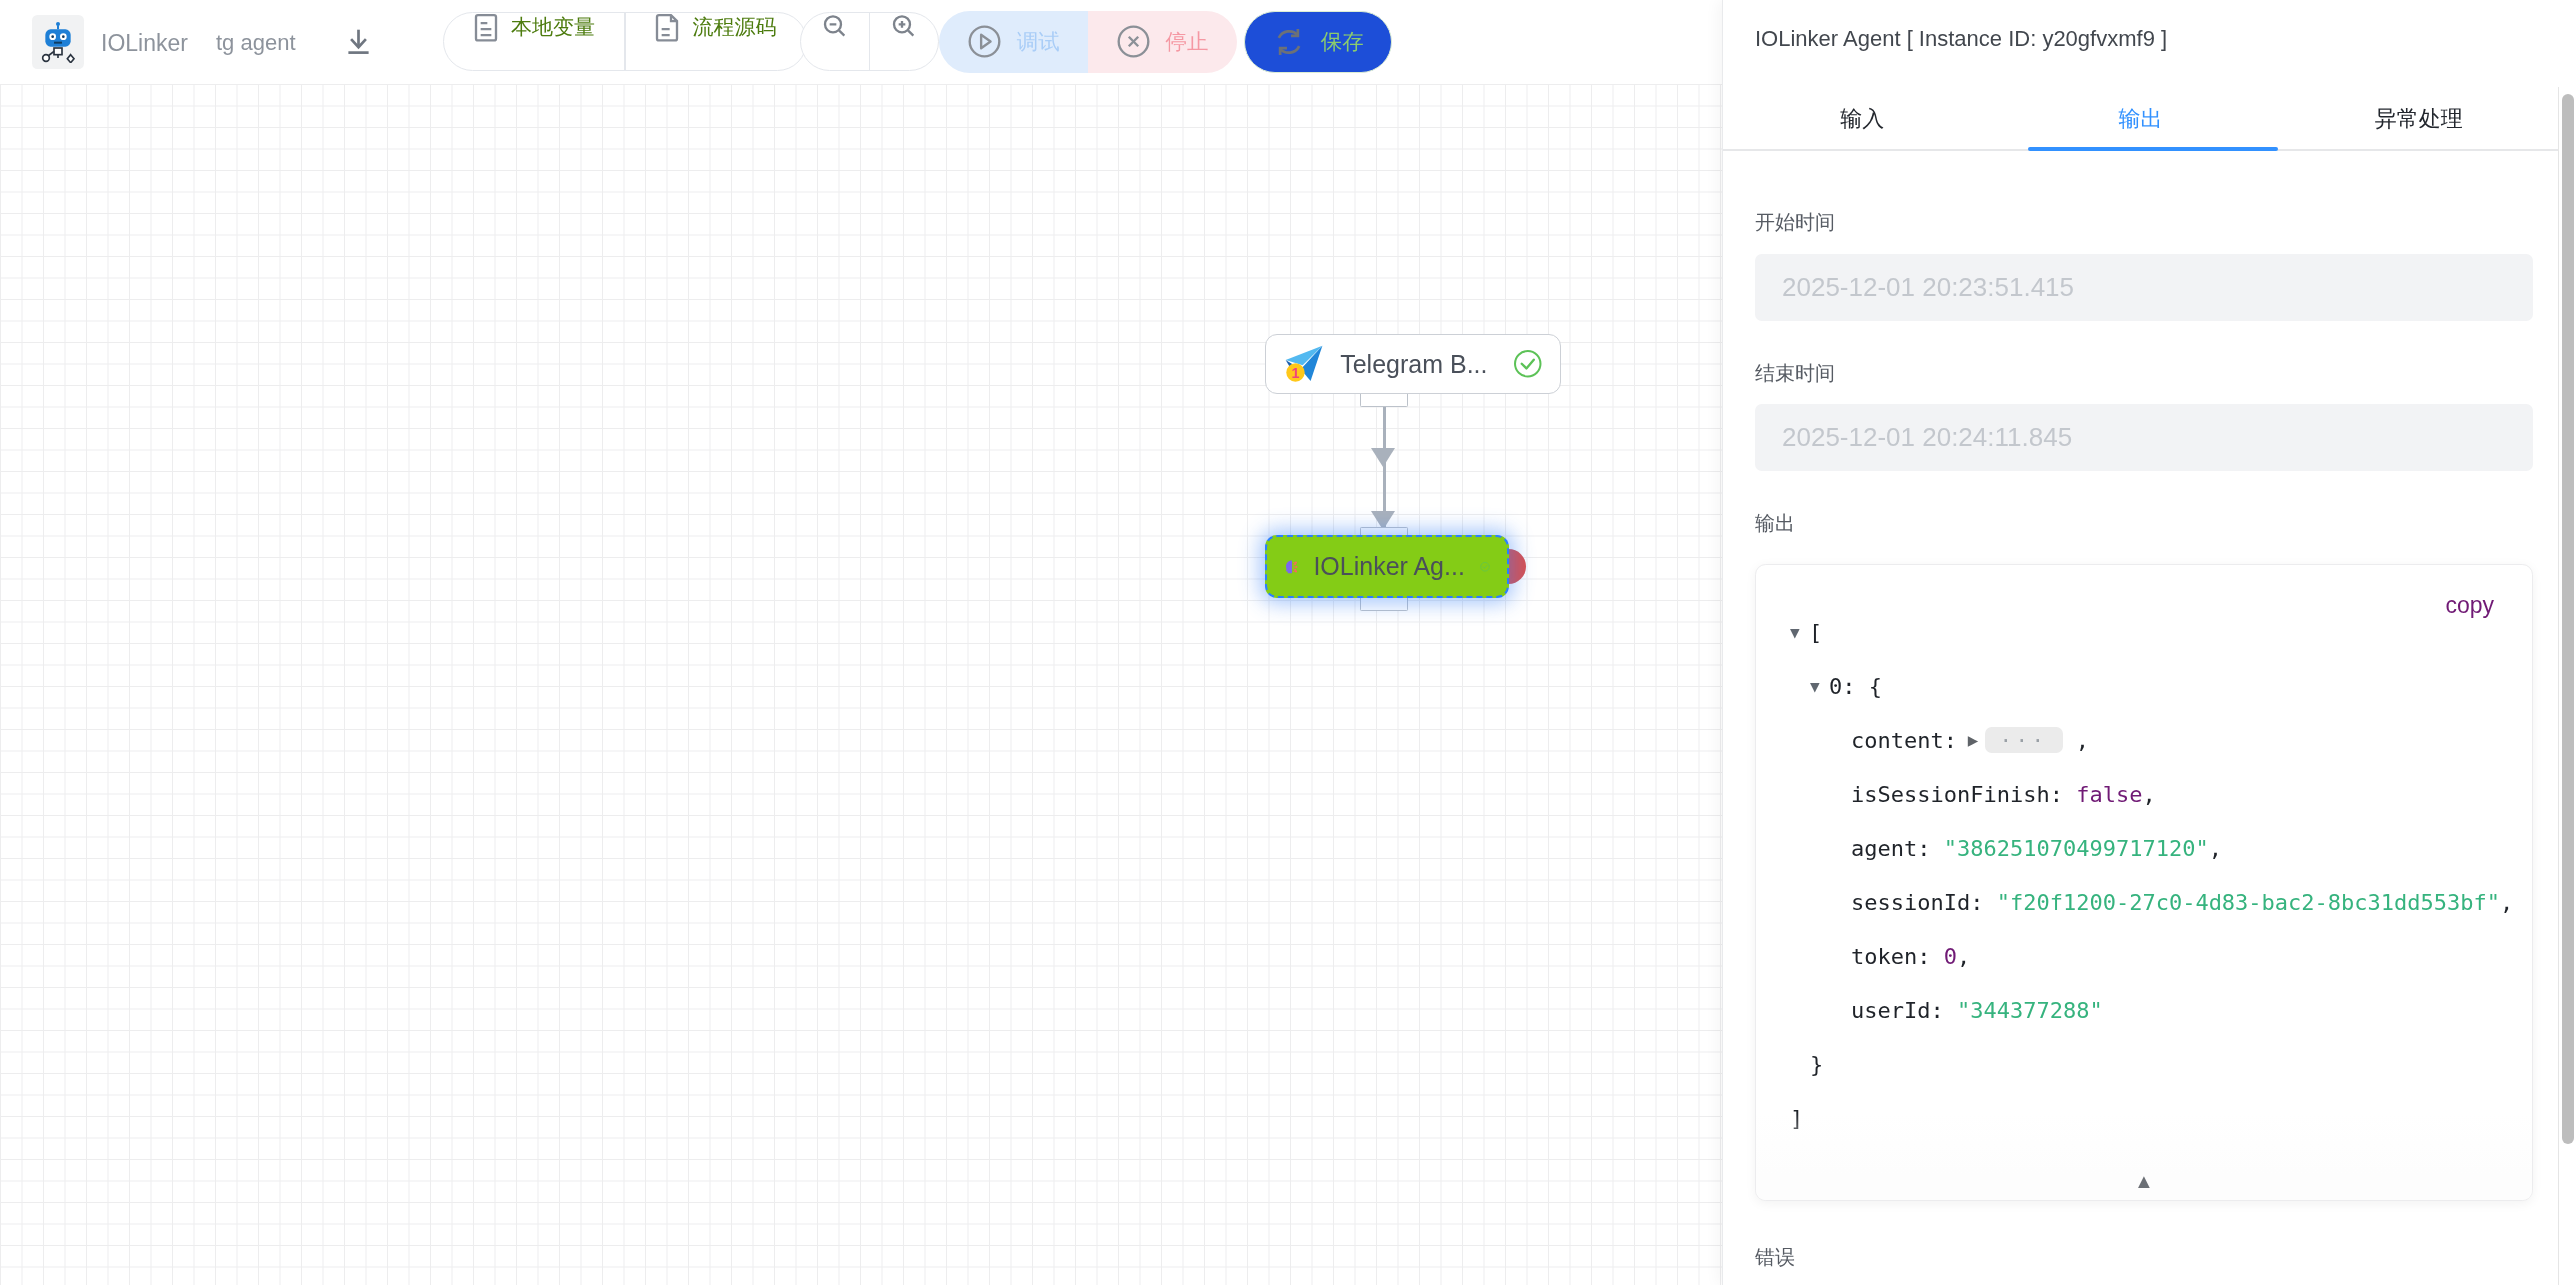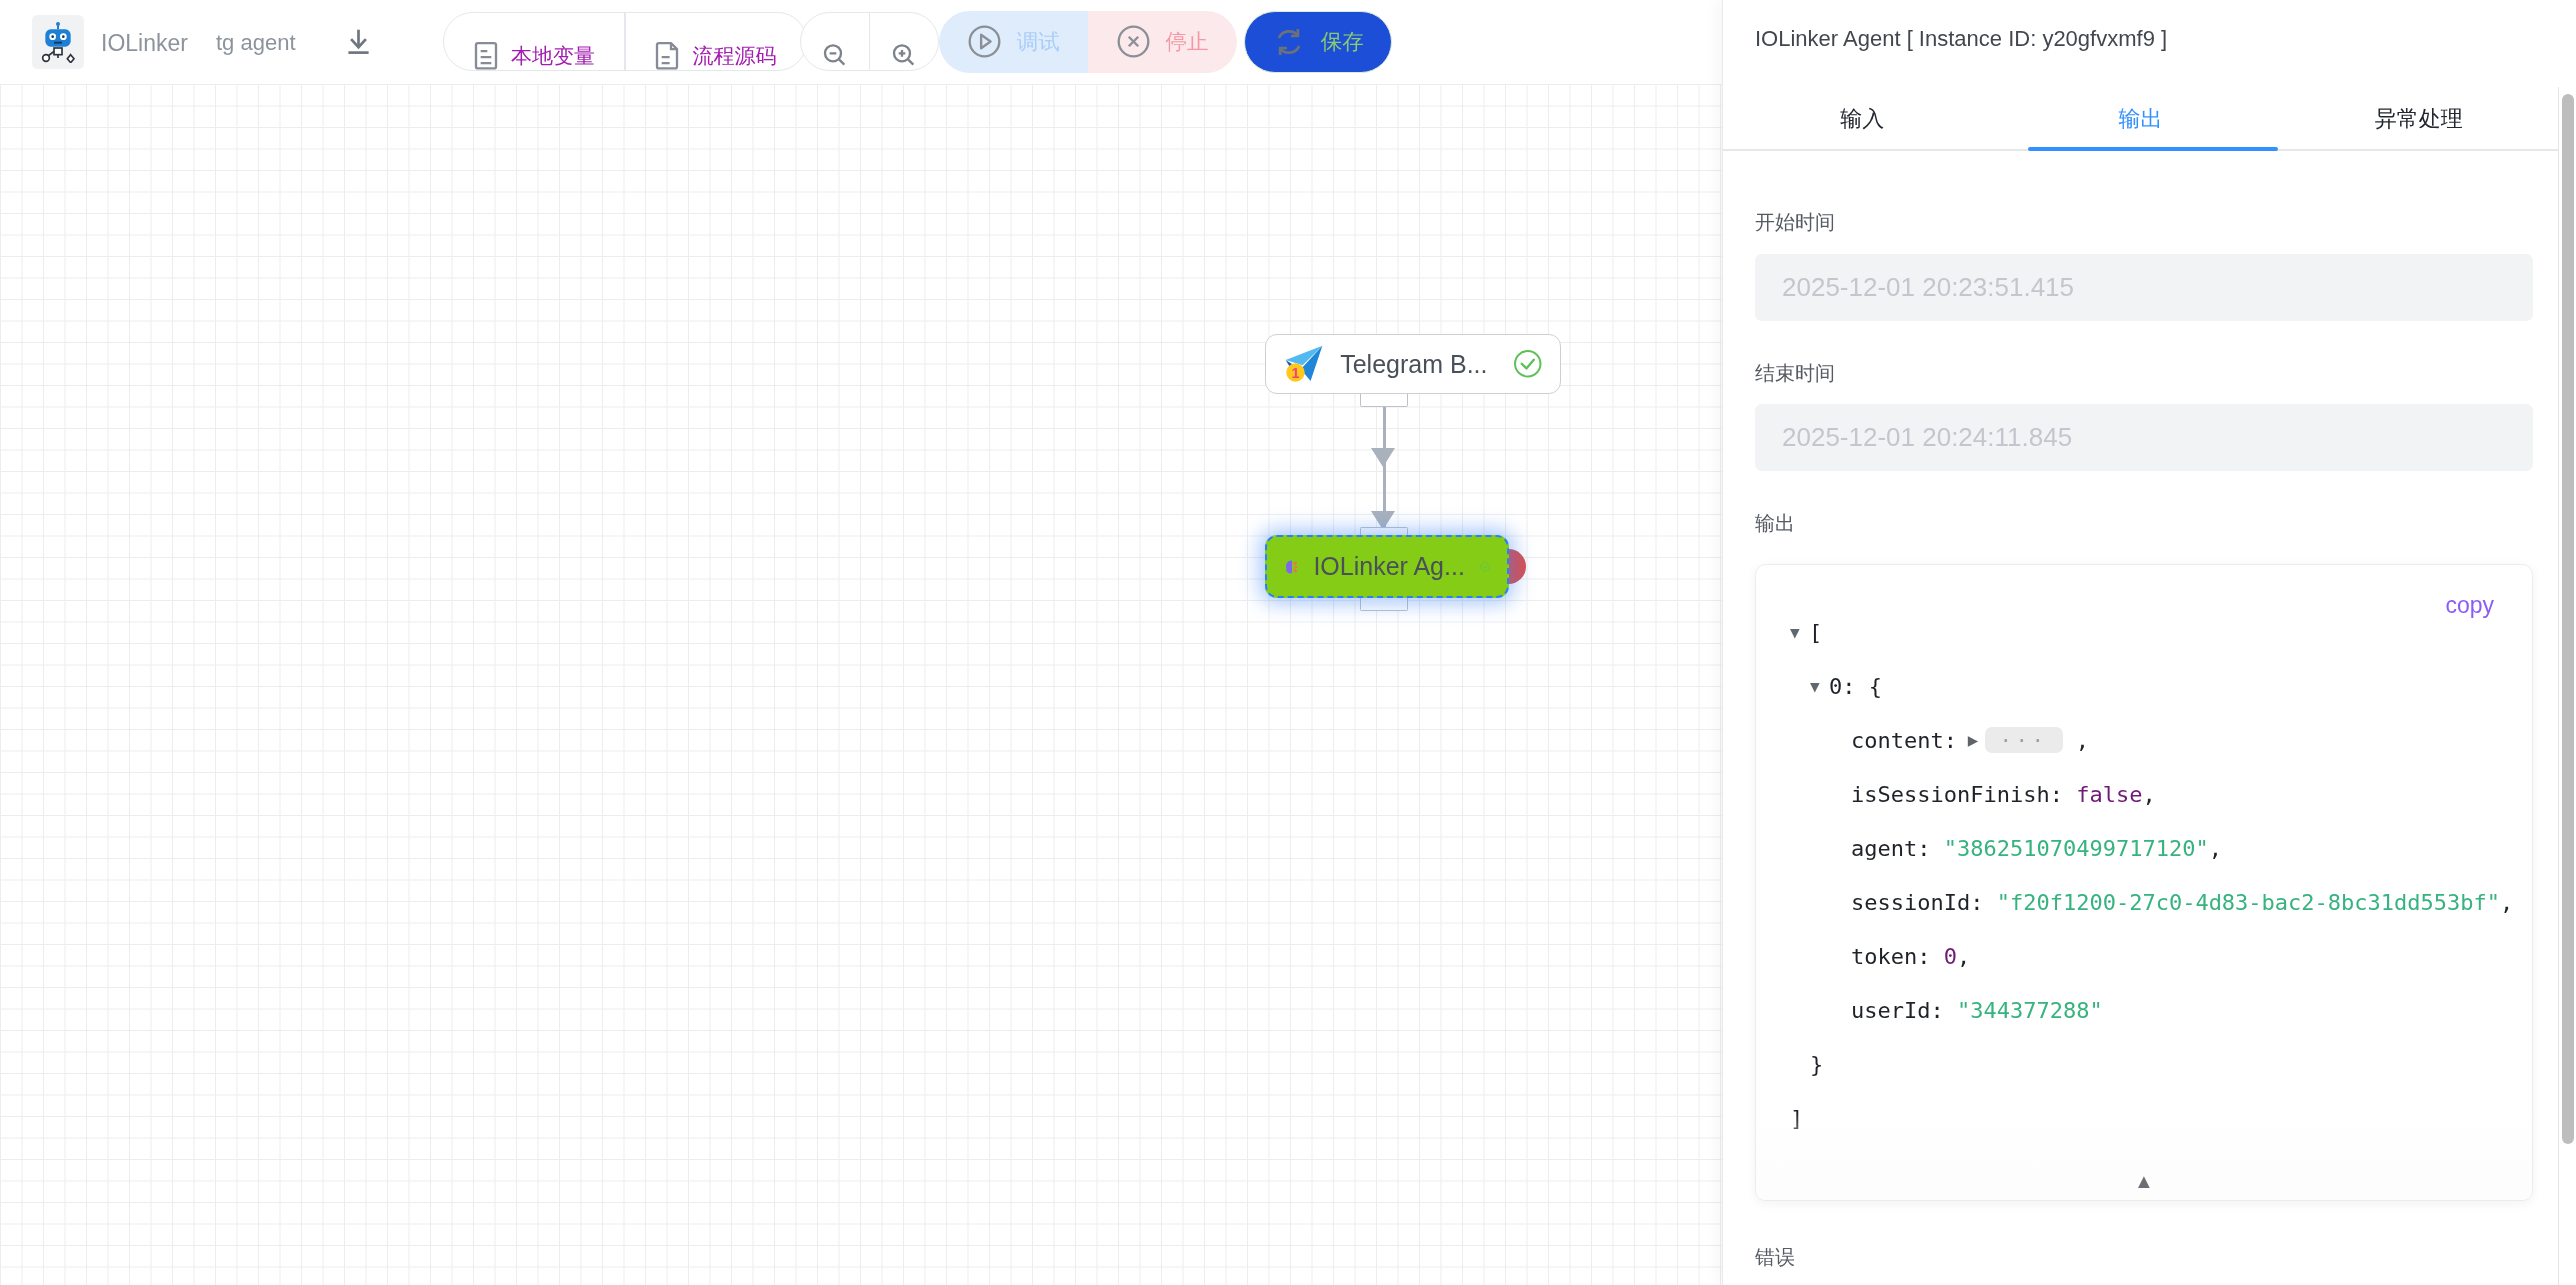--- a/index.html
+++ b/index.html
@@ -11,22 +11,22 @@
   .logo-tile { position:absolute; left:32px; top:14.8px; width:52px; height:54px; background:#f1f2f3; border-radius:5.4px;
                display:flex; align-items:center; justify-content:center; cursor:pointer; }
   .app-name { position:absolute; left:101px; top:29.5px; font-size:23px; color:#8d939c; }
   .flow-name { position:absolute; left:216px; top:29.5px; font-size:22px; color:#8d939c; }
   .dl-icon { position:absolute; left:343px; top:27px; width:31px; height:31px; cursor:pointer; }
 
   .pillgroup { position:absolute; top:12px; height:59px; background:#fff; border:1.3px solid #e4e7ec; border-radius:31px;
                display:flex; align-items:stretch; overflow:hidden; }
   .pg1 { left:443px; }
   .pg2 { left:800px; }
-  .pillgroup .pbtn { display:flex; align-items:flex-end; gap:13.4px; padding:0 29.5px; background:transparent; border:none;
-                     font-size:21px; color:#a21caf; cursor:pointer; font-family:inherit; }
+  .pillgroup .pbtn { display:flex; align-items:flex-start; gap:13.4px; padding:0 29.5px; background:transparent; border:none;
+                     font-size:21px; color:#4d7c0f; cursor:pointer; font-family:inherit; }
   .pillgroup .vdiv { width:1.3px; background:#e4e7ec; }
   .pg2 .pbtn { padding:0 20px; }
 
   .capsule { position:absolute; left:939px; top:10.7px; height:62px; border-radius:31px; overflow:hidden; display:flex; }
   .capsule .half { display:flex; align-items:center; gap:14.8px; padding:0 28px; border:none; font-size:21.5px; cursor:pointer; font-family:inherit;}
   .half.debug { background:#dfecfc; color:#a9cdf7; }
   .half.stop  { background:#fce9ec; color:#f598a3; }
 
   .save-btn { position:absolute; left:1244px; top:10.7px; height:62px; padding:0 27px; display:flex; align-items:center; gap:14.8px;
               background:#1d4ed8; border:1.3px solid #dcedd4; border-radius:31px; font-size:21.5px; color:#8bcb6e; cursor:pointer; font-family:inherit;}
@@ -61,21 +61,21 @@
   .tab.active { color:#3291ff; }
   .tabs-divider { position:absolute; left:0; top:149px; width:835px; height:2px; background:#e6e7e9; }
   .tab-indicator { position:absolute; left:305px; top:147px; width:250px; height:4px; background:#3291ff; border-radius:2px; }
 
   .field-label { position:absolute; left:32px; font-size:20px; color:#565b63; }
   .field-input { position:absolute; left:32px; width:778px; height:67px; background:#f2f3f5; border-radius:6.7px;
                  display:flex; align-items:center; padding-left:27px; font-size:26px; color:#c3c7cd; cursor:text; }
 
   .json-card { position:absolute; left:32px; top:564px; width:778px; height:637px; background:#fff;
                border:0.7px solid #ececee; border-radius:10.7px; box-shadow:0 2.7px 10.7px rgba(0,0,0,.05); overflow:hidden; }
-  .copy-link { position:absolute; right:38px; top:27px; font-size:23px; color:#8b5cf6; cursor:pointer; }
+  .copy-link { position:absolute; right:38px; top:27px; font-size:23px; color:#701a75; cursor:pointer; }
 
   .jtree { position:absolute; left:0; top:40px; width:100%;
            font-family:"DejaVu Sans Mono", monospace; font-size:22px; color:#1f2329; }
   .jrow { height:54px; display:flex; align-items:center; white-space:pre; }
   .ind0 { padding-left:34px; } .ind1 { padding-left:54px; } .ind2 { padding-left:95px; }
   .tri { font-size:16px; color:#606770; margin-right:9.4px; cursor:pointer; }
   .tri-r { font-size:17.4px; color:#5f6368; margin:0 6.7px 0 10.7px; cursor:pointer; }
   .jstr { color:#36b37e; }
   .jkw  { color:#701a75; }
   .ellipsis-pill { display:inline-block; background:#ebebeb; border-radius:6.7px; padding:1.3px 14.8px; color:#9aa0a6;

